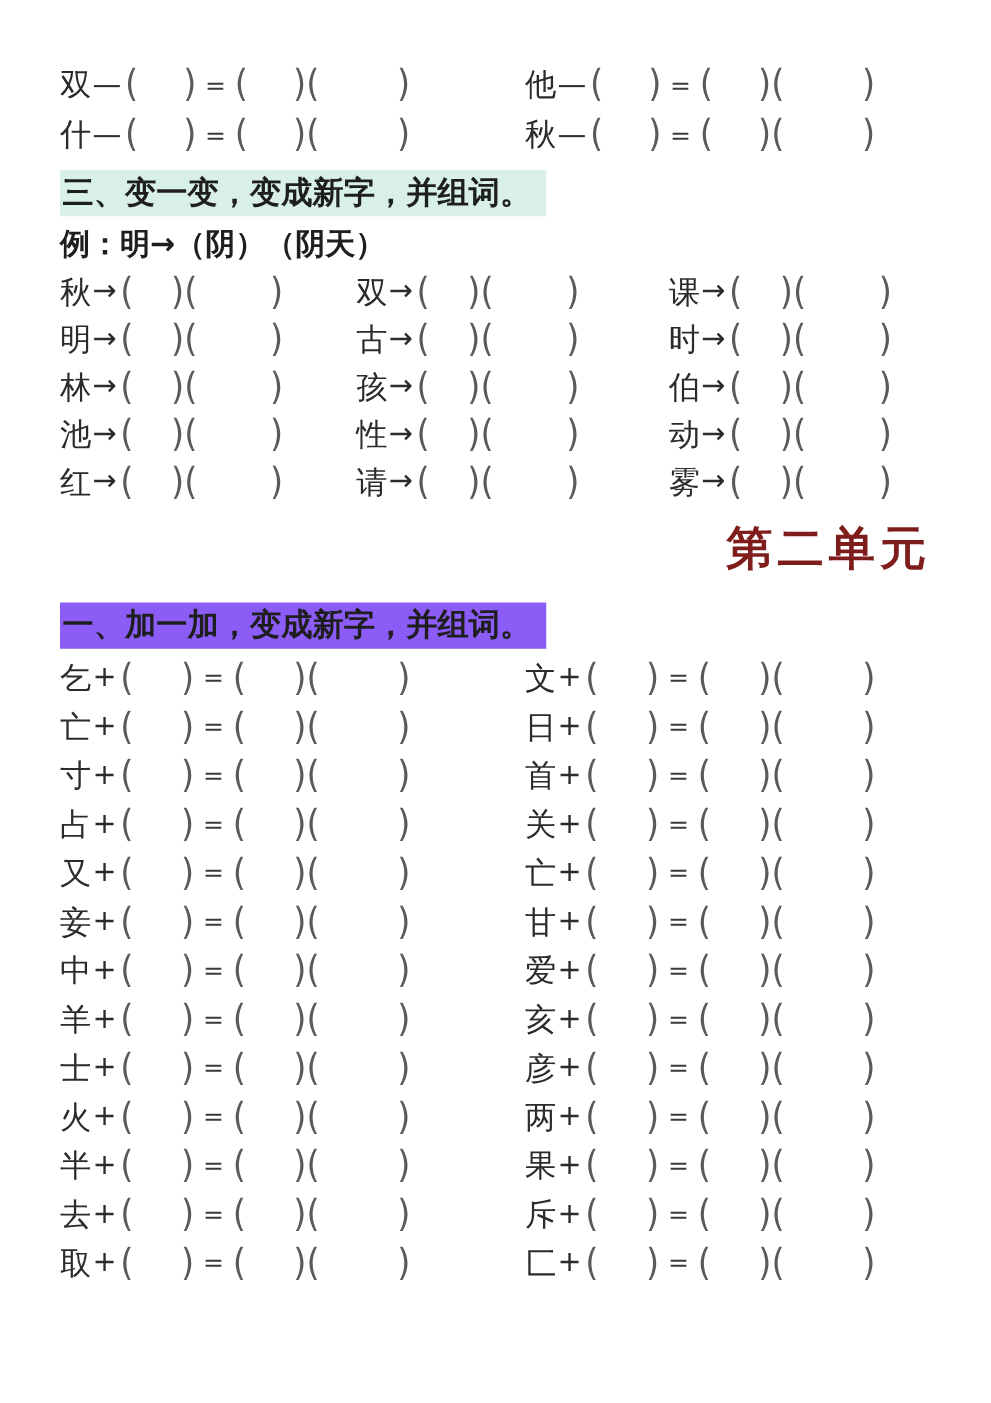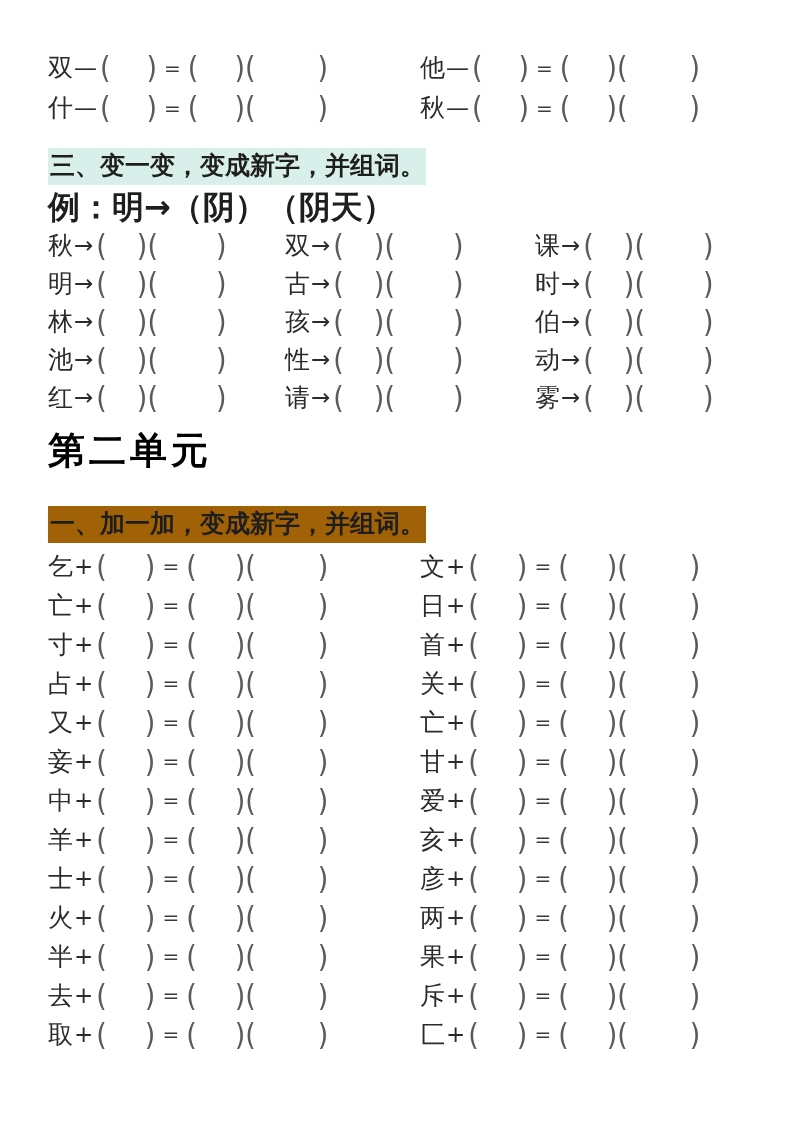--- a/index.html
+++ b/index.html
@@ -23,26 +23,26 @@
   
   #subtract-grid .b1 .gap,#subtract-grid .b2 .gap{width:36px;}
   #subtract-grid .b3 .gap{width:62px;}
   #change-grid .b1 .gap{width:30px;}
   #change-grid .b3 .gap{width:58px;}
   #add-grid .b1 .gap,#add-grid .b2 .gap{width:38px;}
   #add-grid .b3 .gap{width:62px;}
 
   .section-header{
     display:inline-block;font-weight:bold;font-size:25px;
-    padding:3px 1px 4px 2px;margin-top:22px;line-height:30px;
+    padding:3px 12px 4px 2px;margin-top:10px;line-height:30px;
     color:#1e1e1e;
   }
-  .example{font-weight:bold;font-size:32px;line-height:34px;margin-top:5px;color:#1e1e1e;}
+  .example{font-weight:bold;font-size:24px;line-height:34px;margin-top:5px;color:#1e1e1e;}
   .unit-title{
-    text-align:left;font-size:37px;font-weight:bold;color:#000000;
+    text-align:right;font-size:37px;font-weight:bold;color:#7f1d1d;
     margin:14px 0 10px 0;line-height:46px;letter-spacing:4px;
   }
 </style>
 </head>
 <body>
 
 <div class="page">
 
   <div id="subtract-grid" class="grid">
       <div class="item">
@@ -341,21 +341,21 @@
           <span class="pr">(</span>
           <span class="gap"></span>
           <span class="pr">)</span>
         </span>
       </div>
     </div>
 
   <div class="unit-title">第二单元</div>
 
   <div>
-    <div class="section-header hl" style="background: #a16207;">一、加一加，变成新字，并组词。</div>
+    <div class="section-header hl" style="background: #8b5cf6;">一、加一加，变成新字，并组词。</div>
   </div>
 
   <div id="add-grid" class="grid">
       <div class="item">
         <span class="ch">乞</span>
         <span class="op">+</span>
         <span class="pg b1">
           <span class="pr">(</span>
           <span class="gap"></span>
           <span class="pr">)</span>

